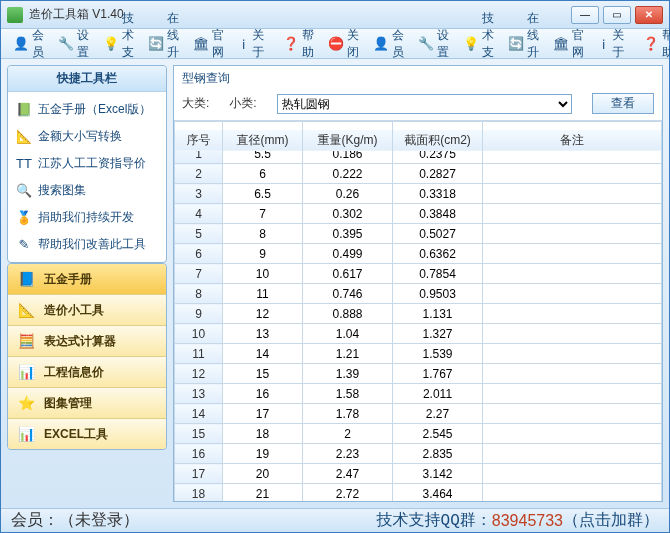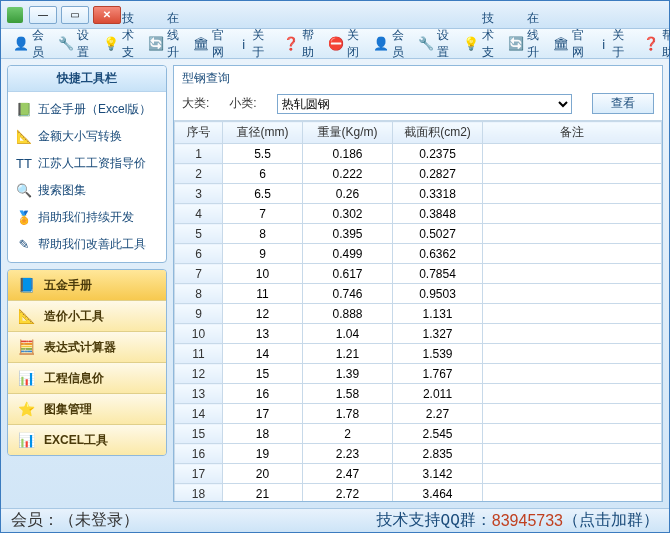--- a/index.html
+++ b/index.html
@@ -9,57 +9,58 @@
 .titlebar .app-icon { width: 16px; height: 16px; background: linear-gradient(#6fc96f,#3a9b3a); border-radius: 2px; margin-right: 6px; }
 .titlebar .title { flex: 1; color: #333; font-size: 12px; }
 .titlebar .winbtns { display: flex; gap: 4px; }
 .winbtn { width: 28px; height: 18px; border: 1px solid #7da8cf; border-radius: 2px; display: flex; align-items: center; justify-content: center; background: linear-gradient(#f7fbff,#d9ecfb); font-size: 10px; cursor: pointer; }
 .winbtn.close { background: linear-gradient(#f48a7a,#d94b34); border-color: #b8412d; color: #fff; font-weight: bold; }
 .toolbar { height: 30px; background: linear-gradient(#f4faff,#d8ebf9); border-bottom: 1px solid #a8c8e4; display: flex; align-items: center; padding: 0 6px; gap: 2px; }
 .tbtn { display: flex; align-items: center; gap: 3px; padding: 3px 6px; cursor: pointer; border-radius: 3px; color: #1a4b7a; }
 .tbtn .ico { width: 16px; height: 16px; display: flex; align-items: center; justify-content: center; font-size: 13px; }
 .toolbar .spacer { flex: 1; }
 .mainarea { flex: 1; display: flex; background: linear-gradient(#eaf3fb,#d2e6f7); padding: 6px; gap: 6px; overflow: hidden; }
-.sidebar { width: 160px; display: flex; flex-direction: column; gap: 6px; }
+.sidebar { width: 160px; display: flex; flex-direction: column; }
 .panel { border: 1px solid #8fb8db; border-radius: 4px; background: #fff; }
 .panel-head { background: linear-gradient(#e8f4ff,#c7e2f7); text-align: center; padding: 4px; font-weight: bold; color: #1a4b7a; border-bottom: 1px solid #b6d3ec; border-radius: 4px 4px 0 0; }
 .linklist { padding: 4px 6px; }
 .linklist .lk { display: flex; align-items: center; gap: 6px; padding: 5px 2px; color: #1a4b7a; cursor: pointer; }
 .lk .li-ico { width: 16px; height: 16px; display: flex; align-items: center; justify-content: center; font-size: 13px; }
 .navbtns { border: 1px solid #8fb8db; border-radius: 4px; overflow: hidden; }
 .navbtn { display: flex; align-items: center; gap: 8px; padding: 6px 10px; background: linear-gradient(#fef9e8,#fbe9a8); border-bottom: 1px solid #e0cf8a; cursor: pointer; color: #4a3a0a; font-weight: bold; }
 .navbtn:last-child { border-bottom: none; }
 .navbtn .nb-ico { width: 18px; height: 18px; display: flex; align-items: center; justify-content: center; font-size: 14px; }
 .navbtn.active { background: linear-gradient(#ffe79a,#f7c94f); }
 .content { flex: 1; border: 1px solid #8fb8db; border-radius: 0; background: #fff; display: flex; flex-direction: column; overflow: hidden; }
 .content-head { padding: 4px 8px 2px 8px; color: #1a4b7a; }
 .filterrow { display: flex; align-items: center; gap: 20px; padding: 4px 8px 6px 8px; }
 .filterrow label { color: #333; }
 .filterrow select { flex: 1; height: 20px; border: 1px solid #7da8cf; font-size: 12px; background: #fff; }
 .filterrow .viewbtn { padding: 1px 18px; border: 1px solid #7da8cf; background: linear-gradient(#f7fbff,#d9ecfb); cursor: pointer; color: #1a4b7a; }
 .tablewrap { flex: 1; overflow: auto; border-top: 1px solid #c7d9e9; }
 table { border-collapse: collapse; width: 100%; }
 th, td { border: 1px solid #c7d9e9; padding: 2px 6px; font-size: 12px; height: 20px; text-align: center; }
-th { background: linear-gradient(#f4faff,#e1eefb); color: #333; font-weight: normal; position: sticky; top: 0; }
+th { background: linear-gradient(#f4faff,#e1eefb); color: #333; font-weight: normal; position: sticky; top: 8px; }
 td.rowhead { background: linear-gradient(#f4faff,#e1eefb); color: #333; width: 48px; }
 th.col-diam { width: 80px; } th.col-weight { width: 90px; } th.col-area { width: 90px; }
 .statusbar { height: 24px; background: linear-gradient(#e8f2fc,#cde4f7); border-top: 1px solid #a8c8e4; display: flex; align-items: center; padding: 0 10px; font-size: 16px; color: #333; }
 .statusbar .spacer { flex: 1; }
 .statusbar .qq { color: #1a4b7a; font-family: Liberation Mono, monospace; }
 .statusbar .qqnum { color: #c04020; }
 .tablewrap::-webkit-scrollbar { width: 16px; }
 .tablewrap::-webkit-scrollbar-track { background: #eef5fb; border-left: 1px solid #c7d9e9; }
 .tablewrap::-webkit-scrollbar-thumb { background: linear-gradient(#dbeafb,#bcd7ef); border: 1px solid #9abbd8; border-radius: 2px; }
 </style>
 </head>
 <body>
 
 <div class="window">
   <div class="titlebar">
     <div class="app-icon"></div>
+    <div class="title">造价工具箱 V1.40</div>
     <div class="winbtns">
       <div class="winbtn">—</div>
       <div class="winbtn">▭</div>
       <div class="winbtn close">✕</div>
     </div>
   </div>
 
   <div class="toolbar">
 
     <div class="tbtn">

